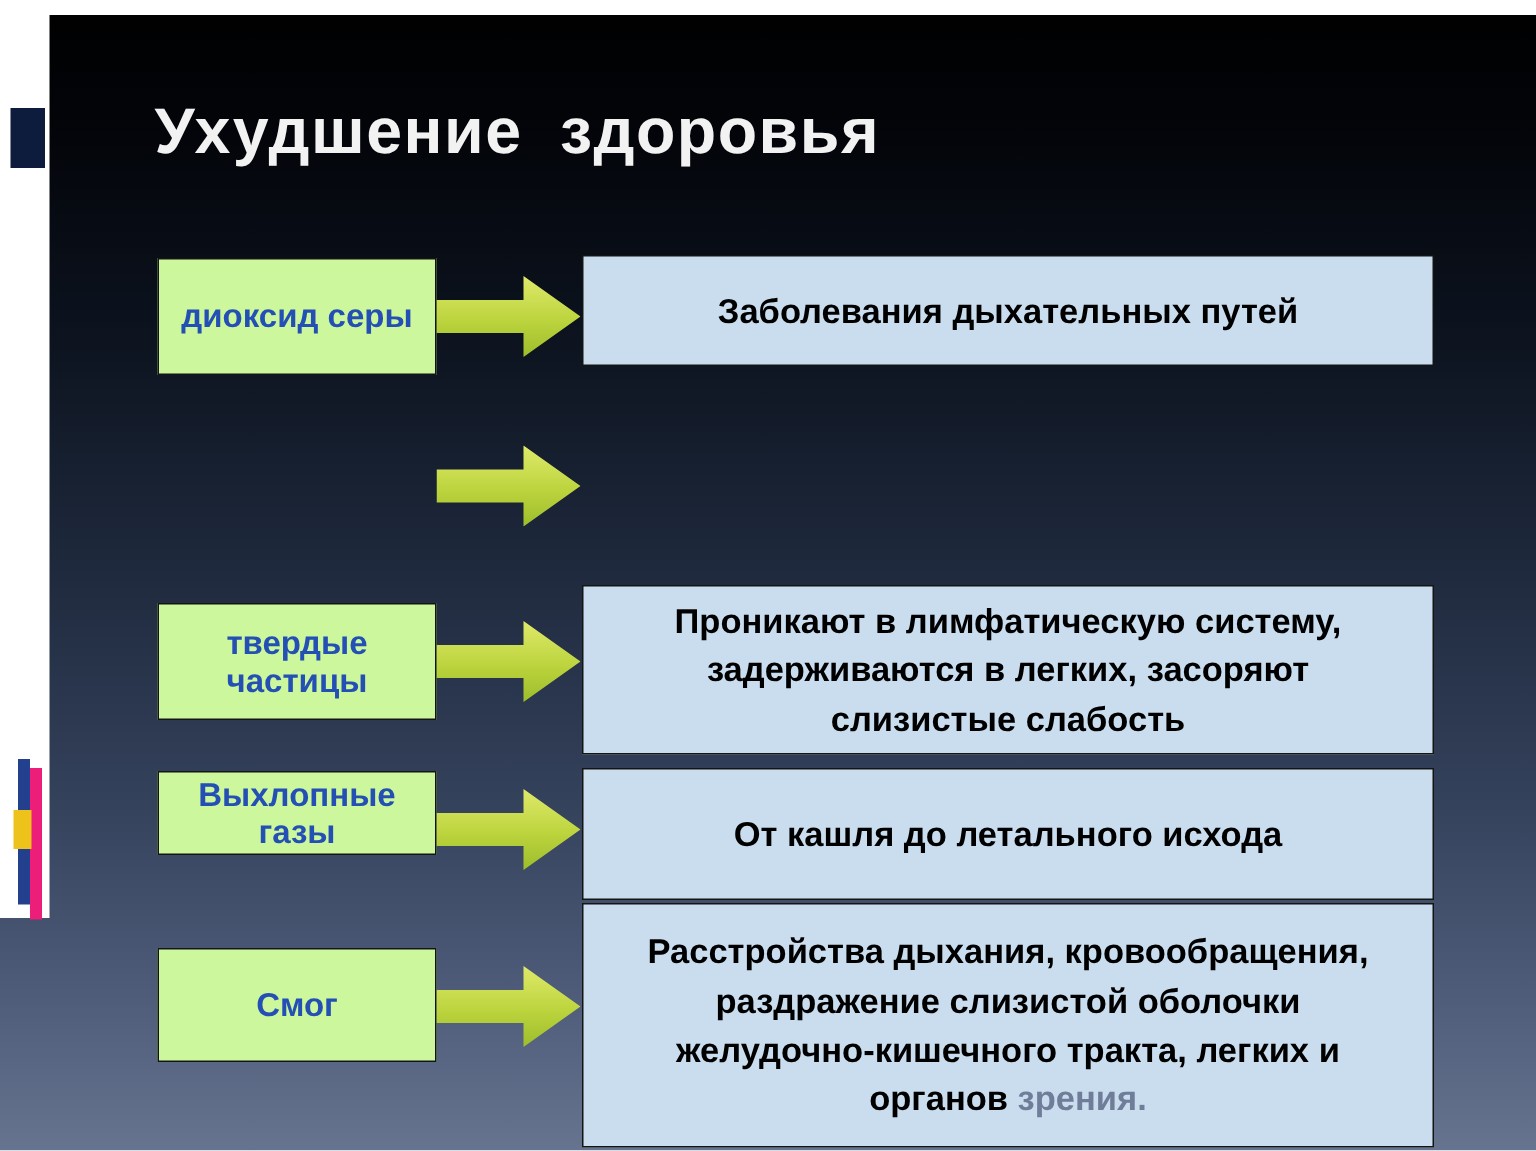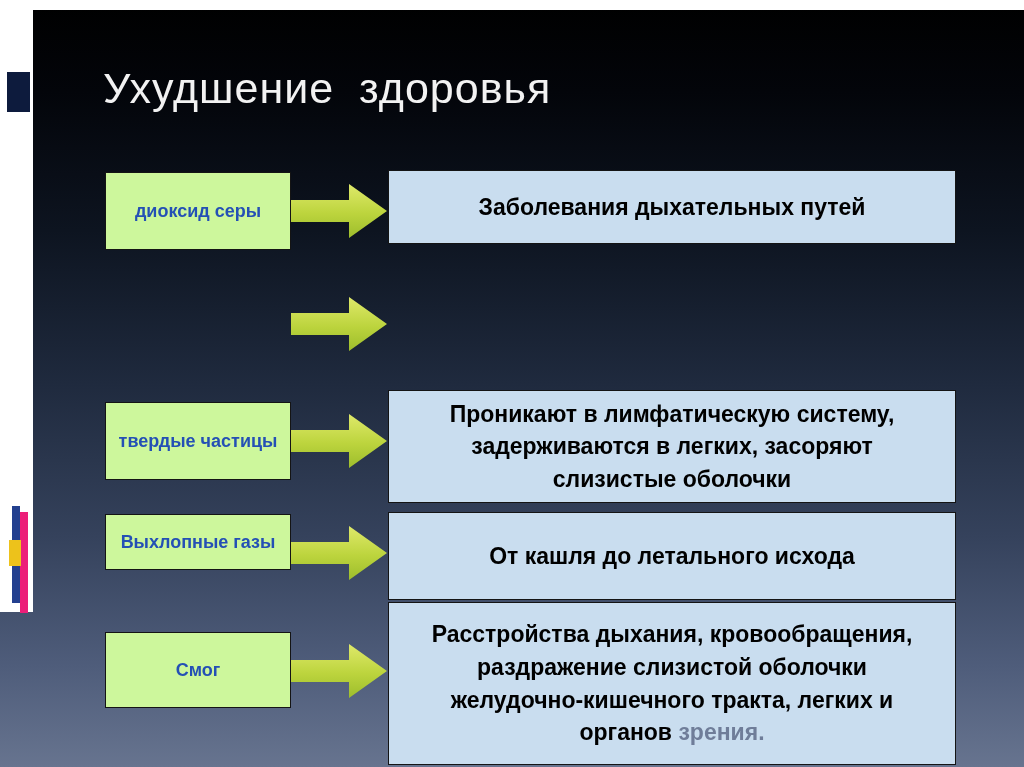--- a/index.html
+++ b/index.html
@@ -34,37 +34,37 @@
     background: #0d1b3d;
   }
   .deco-blue   { left: 12px; top: 506px; width: 8px;  height: 97px;  background: #23408f; }
   .deco-pink   { left: 20px; top: 512px; width: 8px;  height: 101px; background: #ec1e79; }
   .deco-yellow { left: 9px;  top: 540px; width: 12px; height: 26px;  background: #edc21b; }
 
   .slide-title {
     left: 103px; top: 64px;
     margin: 0;
     font-size: 43px;
-    font-weight: 400;
+    font-weight: 700;
     letter-spacing: 1px;
     word-spacing: 12px;
     color: var(--title-text, #f2f2f2);
     text-align: center;
   }
 
   .cause-box {
     width: 186px;
     background: var(--cause-box-bg, #cdf79c);
     border: 1px solid #141414;
     display: flex;
     align-items: center;
     justify-content: center;
     text-align: center;
     color: var(--cause-text, #2450b5);
-    font-size: 18px;
+    font-size: 22px;
     font-weight: 700;
     line-height: 1.15;
     padding: 2px 6px;
     box-sizing: border-box;
   }
   .effect-box {
     width: 568px;
     background: var(--effect-box-bg, #c9ddef);
     border: 1px solid #141414;
     display: flex;
@@ -112,21 +112,21 @@
   <div class="abs effect-box" style="left:388px; top:170px; height:74px;">Заболевания дыхательных путей</div>
 
   <svg class="abs arrow-svg" style="left:291px; top:297px;" width="96" height="54" viewBox="0 0 96 54">
     <polygon points="0,16 58,16 58,0 96,27 58,54 58,38 0,38" fill="url(#arrowGrad)"></polygon>
   </svg>
 
   <div class="abs cause-box" style="left:105px; top:402px; height:78px;">твердые частицы</div>
   <svg class="abs arrow-svg" style="left:291px; top:414px;" width="96" height="54" viewBox="0 0 96 54">
     <polygon points="0,16 58,16 58,0 96,27 58,54 58,38 0,38" fill="url(#arrowGrad)"></polygon>
   </svg>
-  <div class="abs effect-box" style="left:388px; top:390px; height:113px;">Проникают в лимфатическую систему, задерживаются в легких, засоряют слизистые оболочки</div>
+  <div class="abs effect-box" style="left:388px; top:390px; height:113px;">Проникают в лимфатическую систему, задерживаются в легких, засоряют слизистые слабость</div>
 
   <div class="abs cause-box" style="left:105px; top:514px; height:56px;">Выхлопные газы</div>
   <svg class="abs arrow-svg" style="left:291px; top:526px;" width="96" height="54" viewBox="0 0 96 54">
     <polygon points="0,16 58,16 58,0 96,27 58,54 58,38 0,38" fill="url(#arrowGrad)"></polygon>
   </svg>
   <div class="abs effect-box" style="left:388px; top:512px; height:88px;">От кашля до летального исхода</div>
 
   <div class="abs cause-box" style="left:105px; top:632px; height:76px;">Смог</div>
   <svg class="abs arrow-svg" style="left:291px; top:644px;" width="96" height="54" viewBox="0 0 96 54">
     <polygon points="0,16 58,16 58,0 96,27 58,54 58,38 0,38" fill="url(#arrowGrad)"></polygon>

